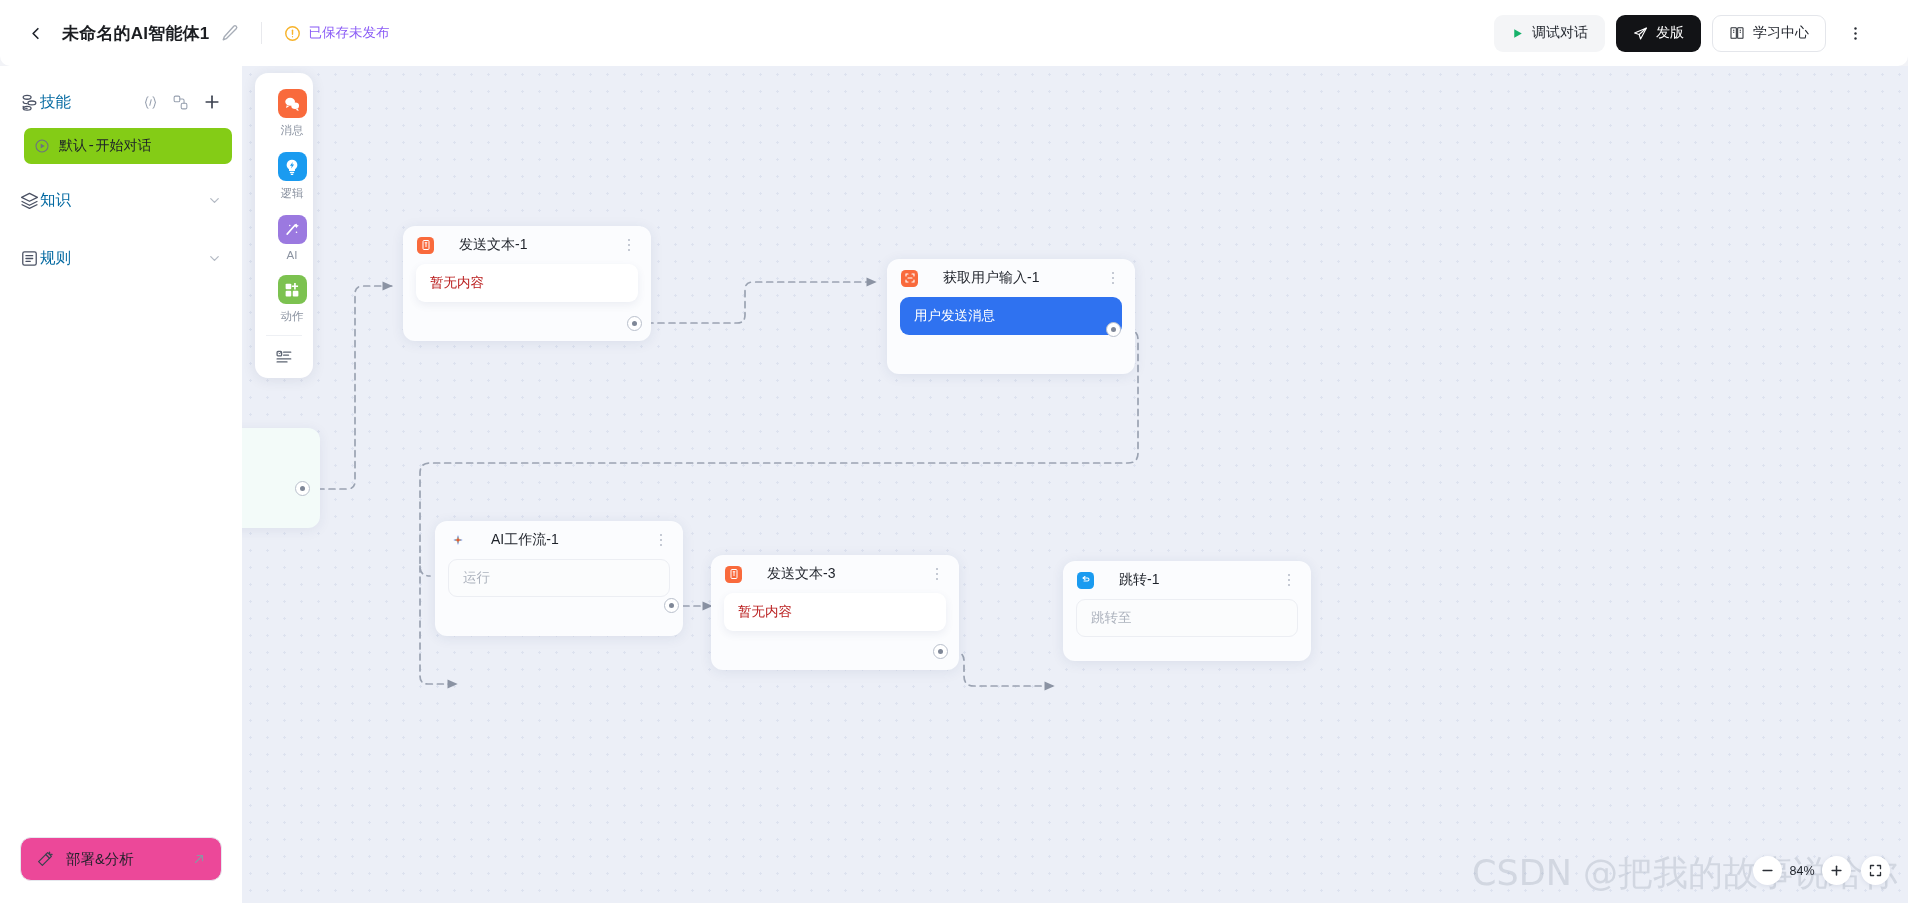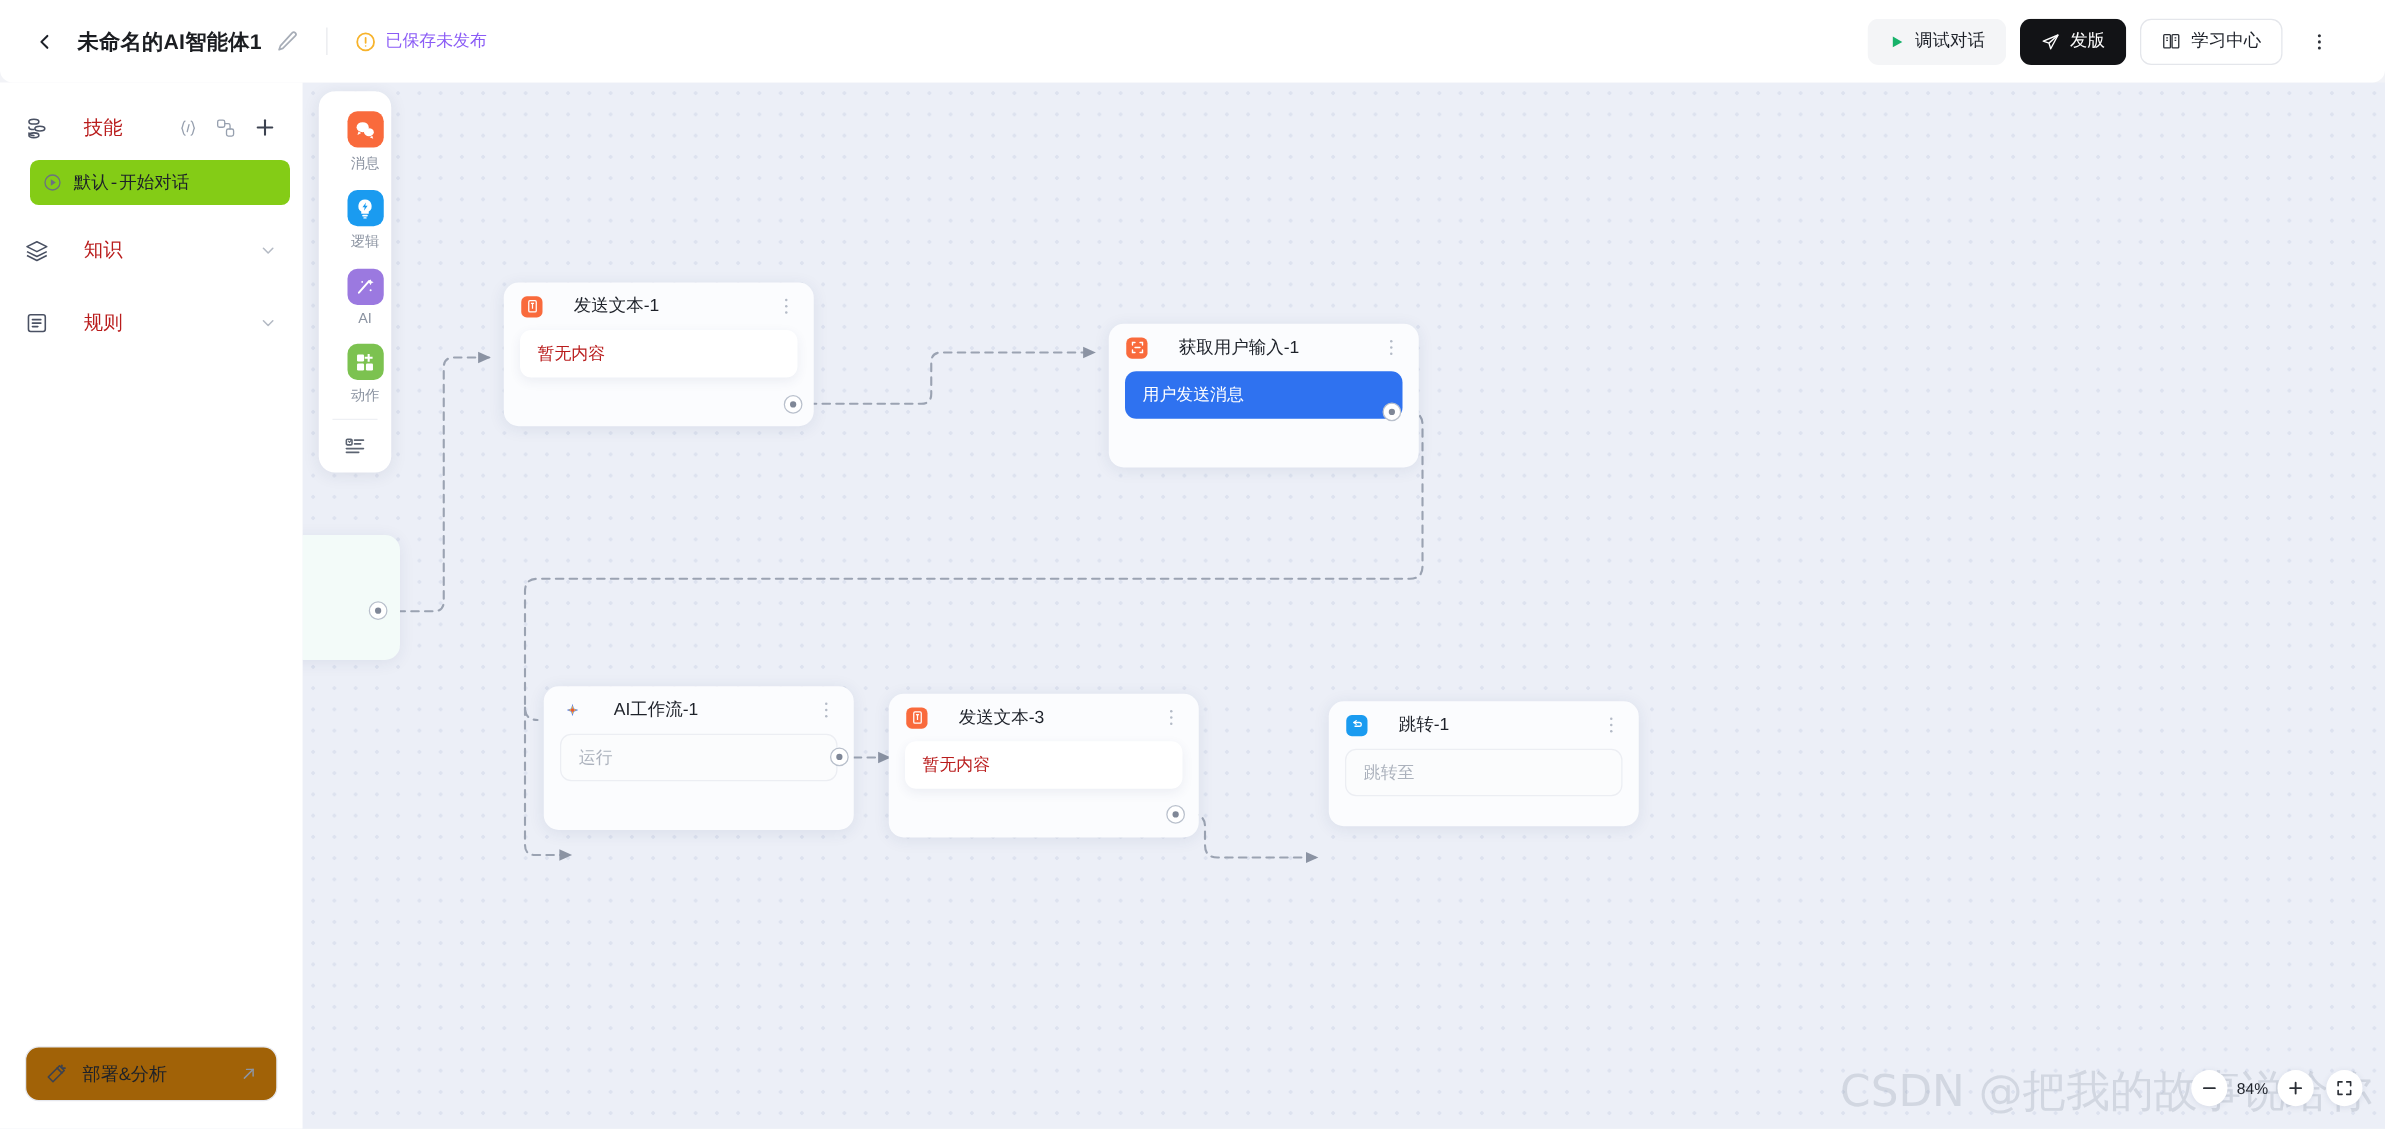--- a/index.html
+++ b/index.html
@@ -55,42 +55,42 @@
     position: absolute; left: 0; top: 66px; width: 242px; height: 837px;
     background: #ffffff; z-index: 30;
     display: flex; flex-direction: column;
   }
   .sb-section {
     display: flex; align-items: center; height: 44px;
     margin: 0 10px; padding: 0 10px; border-radius: 8px; cursor: pointer;
   }
   .sb-section .sico { width: 19px; height: 19px; color: #4a5163; flex: none; }
   .sb-section .label {
-    font-size: 15.5px; color: #b91c1c; margin-left: 28px; font-weight: 500;
+    font-size: 15.5px; color: #0369a1; margin-left: 1px; font-weight: 500;
   }
   .sb-actions { margin-left: auto; display: flex; align-items: center; gap: 13px; }
   .sb-actions .aico { width: 17px; height: 17px; color: #97a0af; cursor: pointer; }
   .sb-actions .aico.plus { width: 20px; height: 20px; color: #3c4250; }
   .chev { width: 15px; height: 15px; color: #b4bac4; margin-left: auto; }
 
   .sb-item {
     display: flex; align-items: center; height: 36px;
     margin: 4px 10px 0 24px; padding: 0 10px;
     border-radius: 7px; cursor: pointer; font-size: 14px; color: #1d2129;
   }
   .sb-item.active { background: #84cc16; font-family: Liberation Mono, monospace; }
   .sb-item .pico { width: 16px; height: 16px; color: #6b7280; flex: none; }
   .sb-item .ilabel { margin-left: 9px; }
 
   .sb-gap { height: 14px; }
 
   .sb-footer { margin-top: auto; padding: 0 20px 22px 20px; }
   .deploy-btn {
     display: flex; align-items: center; height: 44px; width: 100%;
-    border: 1px solid #e6e8ee; border-radius: 11px; background: #a16207;
+    border: 1px solid #e6e8ee; border-radius: 11px; background: #ec4899;
     padding: 12px 15px; cursor: pointer;
   }
   .deploy-btn .dico { width: 18px; height: 18px; color: #3c4250; flex: none; }
   .deploy-btn .dlabel { font-size: 14.5px; color: #1d2129; margin-left: 12px; }
   .deploy-btn .darrow { margin-left: auto; width: 14px; height: 14px; color: #8d95a3; }
 
   
   .canvas {
     position: absolute; left: 242px; top: 66px; width: 1666px; height: 837px;
     background-color: #eceff7;
@@ -470,21 +470,21 @@
             <i></i>
           </div>
       </div>
       <div class="node-field field-blue">用户发送消息</div>
       <div class="node-pad"></div>
     </div>
     <div class="port" style="left:864px; top:256px;">
         <i></i>
       </div>
 
-    <div class="node" style="left:193px; top:483px; width:248px; height:115px;">
+    <div class="node" style="left:193px; top:455px; width:248px; height:115px;">
       <div class="node-head">
         <div class="node-ico" style="background:transparent">
           <svg viewBox="0 0 24 24">
               <path d="M12 2 14.2 9.4 21.4 12 14.2 14.6 12 22 9.8 14.6 2.6 12 9.8 9.4z" fill="#4f7df5"></path>
               <path d="M12 4.5 13.6 10 19 12 13.6 14 12 19.5 10.4 14 5 12 10.4 10z" fill="#f0b23c"></path>
               <circle cx="12" cy="12" r="2.6" fill="#e8533c"></circle>
             </svg>
         </div>
         <div class="node-title">AI工作流-1</div>
         <div class="node-menu">

